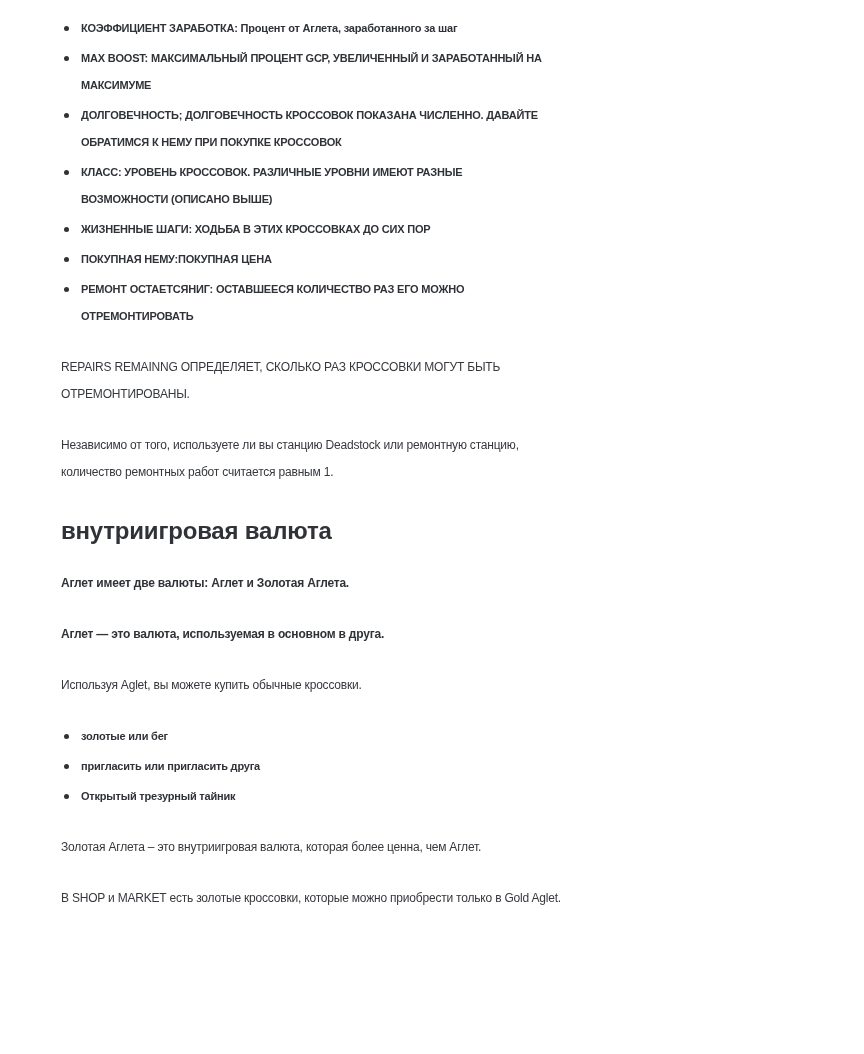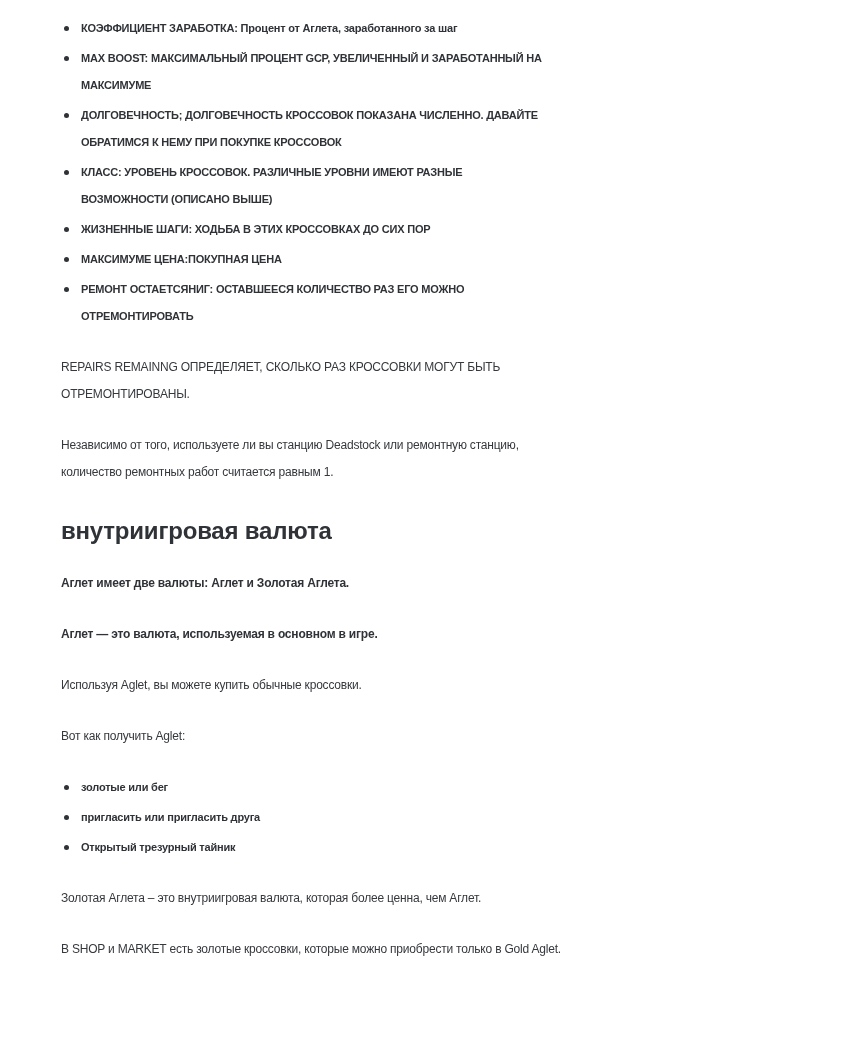--- a/index.html
+++ b/index.html
@@ -71,41 +71,40 @@
 
   <ul class="blist">
     <li>КОЭФФИЦИЕНТ ЗАРАБОТКА: Процент от Аглета, заработанного за шаг</li>
     <li>MAX BOOST: МАКСИМАЛЬНЫЙ ПРОЦЕНТ GCP, УВЕЛИЧЕННЫЙ И ЗАРАБОТАННЫЙ НА
 МАКСИМУМЕ</li>
     <li>ДОЛГОВЕЧНОСТЬ; ДОЛГОВЕЧНОСТЬ КРОССОВОК ПОКАЗАНА ЧИСЛЕННО. ДАВАЙТЕ
 ОБРАТИМСЯ К НЕМУ ПРИ ПОКУПКЕ КРОССОВОК</li>
     <li>КЛАСС: УРОВЕНЬ КРОССОВОК. РАЗЛИЧНЫЕ УРОВНИ ИМЕЮТ РАЗНЫЕ
 ВОЗМОЖНОСТИ (ОПИСАНО ВЫШЕ)</li>
     <li>ЖИЗНЕННЫЕ ШАГИ: ХОДЬБА В ЭТИХ КРОССОВКАХ ДО СИХ ПОР</li>
-    <li>МАКСИМУМЕ ЦЕНА:ПОКУПНАЯ ЦЕНА</li>
+    <li>ПОКУПНАЯ НЕМУ:ПОКУПНАЯ ЦЕНА</li>
     <li>РЕМОНТ ОСТАЕТСЯНИГ: ОСТАВШЕЕСЯ КОЛИЧЕСТВО РАЗ ЕГО МОЖНО
 ОТРЕМОНТИРОВАТЬ</li>
   </ul>
 
   <p>REPAIRS REMAINNG ОПРЕДЕЛЯЕТ, СКОЛЬКО РАЗ КРОССОВКИ МОГУТ БЫТЬ
 ОТРЕМОНТИРОВАНЫ.</p>
 
   <p>Независимо от того, используете ли вы станцию Deadstock или ремонтную станцию,
 количество ремонтных работ считается равным 1.</p>
 
 
   <h2 class="section-heading">внутриигровая валюта</h2>
 
   <p class="bold">Аглет имеет две валюты: Аглет и Золотая Аглета.</p>
 
-  <p class="bold">Аглет — это валюта, используемая в основном в игре.</p>
+  <p class="bold">Аглет — это валюта, используемая в основном в друга.</p>
 
   <p>Используя Aglet, вы можете купить обычные кроссовки.</p>
 
-  <p>Вот как получить Aglet:</p>
 
   <ul class="blist">
     <li>золотые или бег</li>
     <li>пригласить или пригласить друга</li>
     <li>Открытый трезурный тайник</li>
   </ul>
 
   <p>Золотая Аглета – это внутриигровая валюта, которая более ценна, чем Аглет.</p>
 
   <p>В SHOP и MARKET есть золотые кроссовки, которые можно приобрести только в Gold Aglet.</p>

